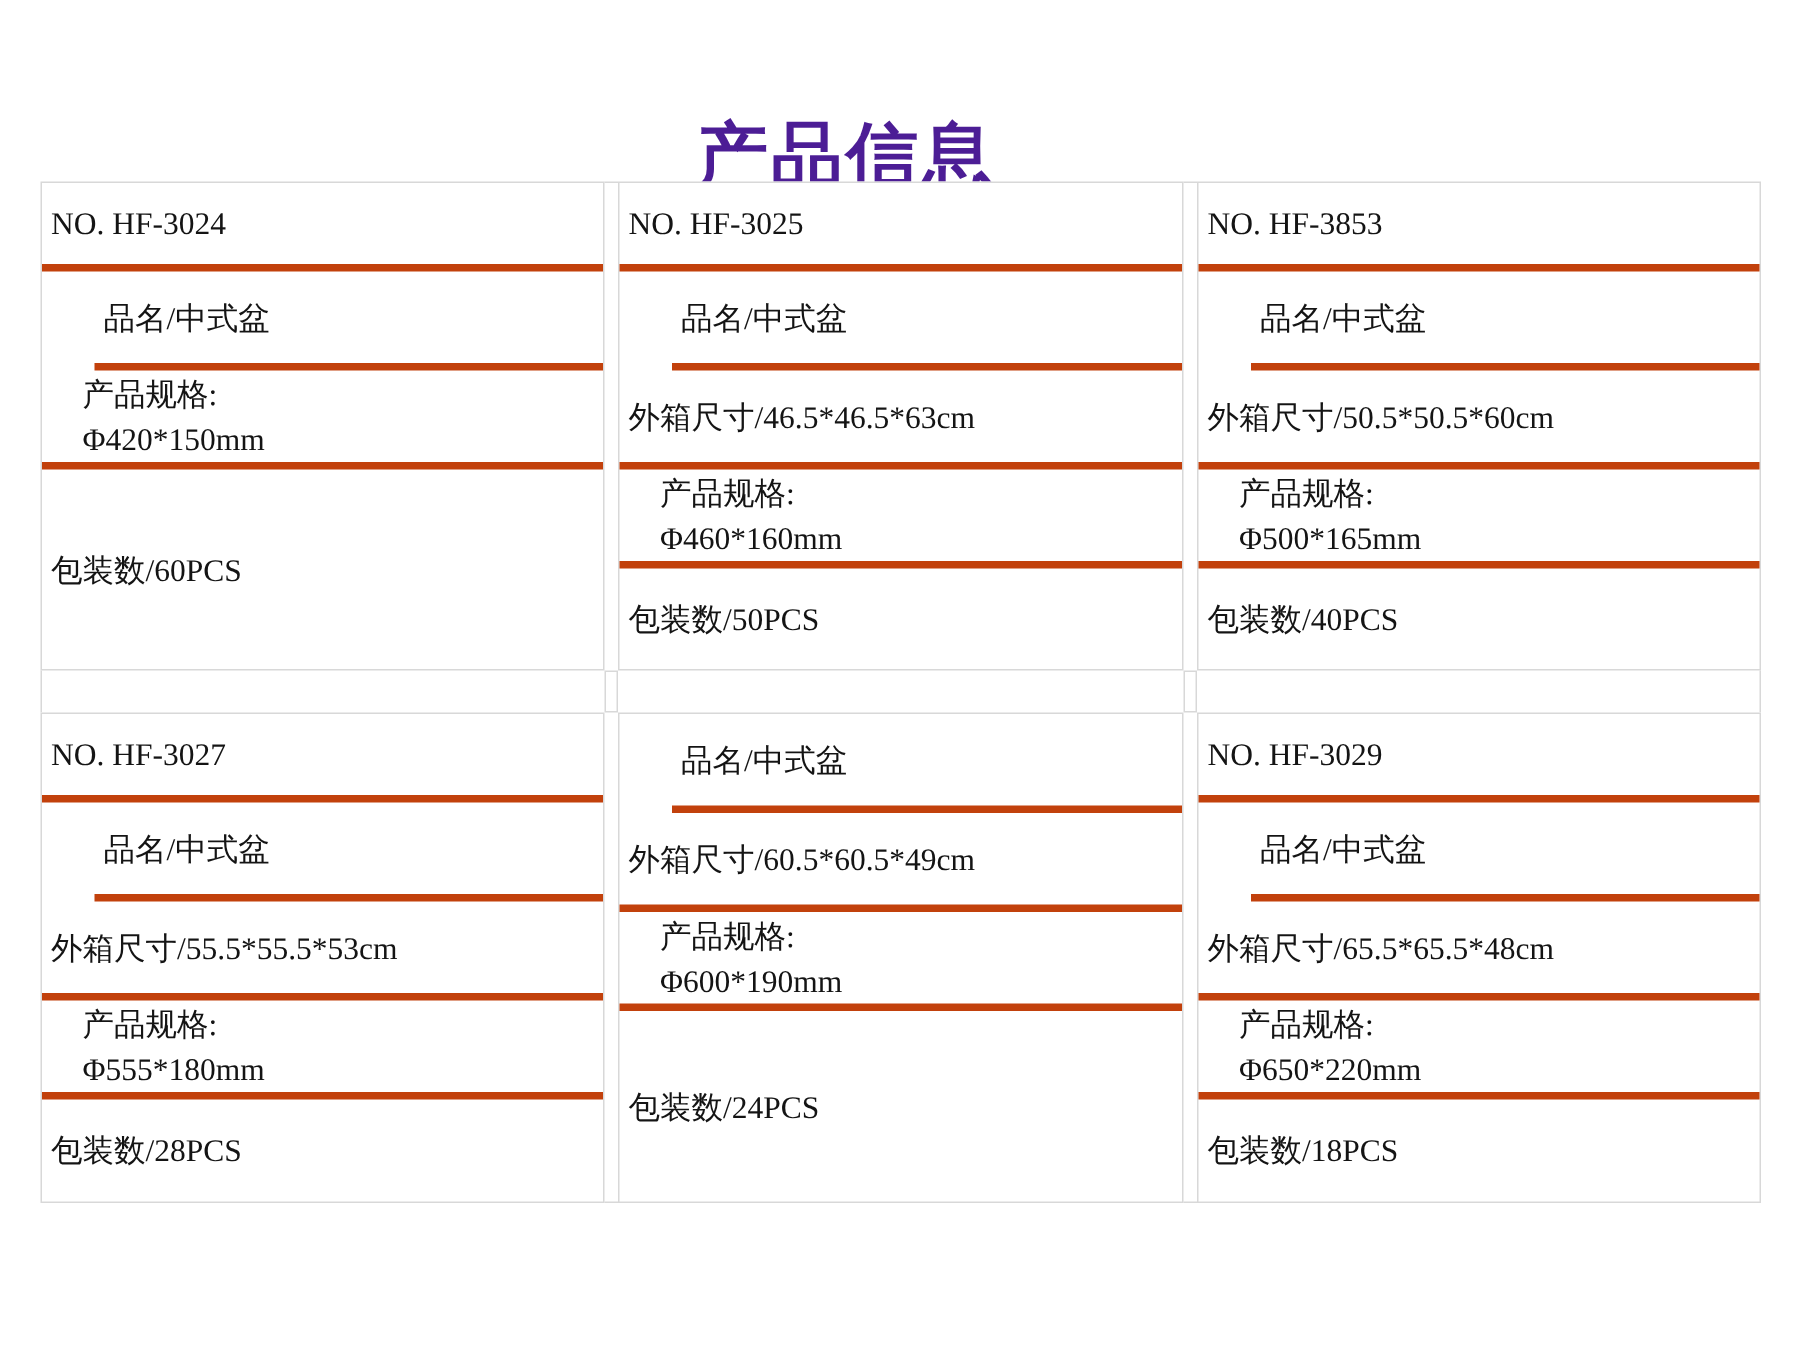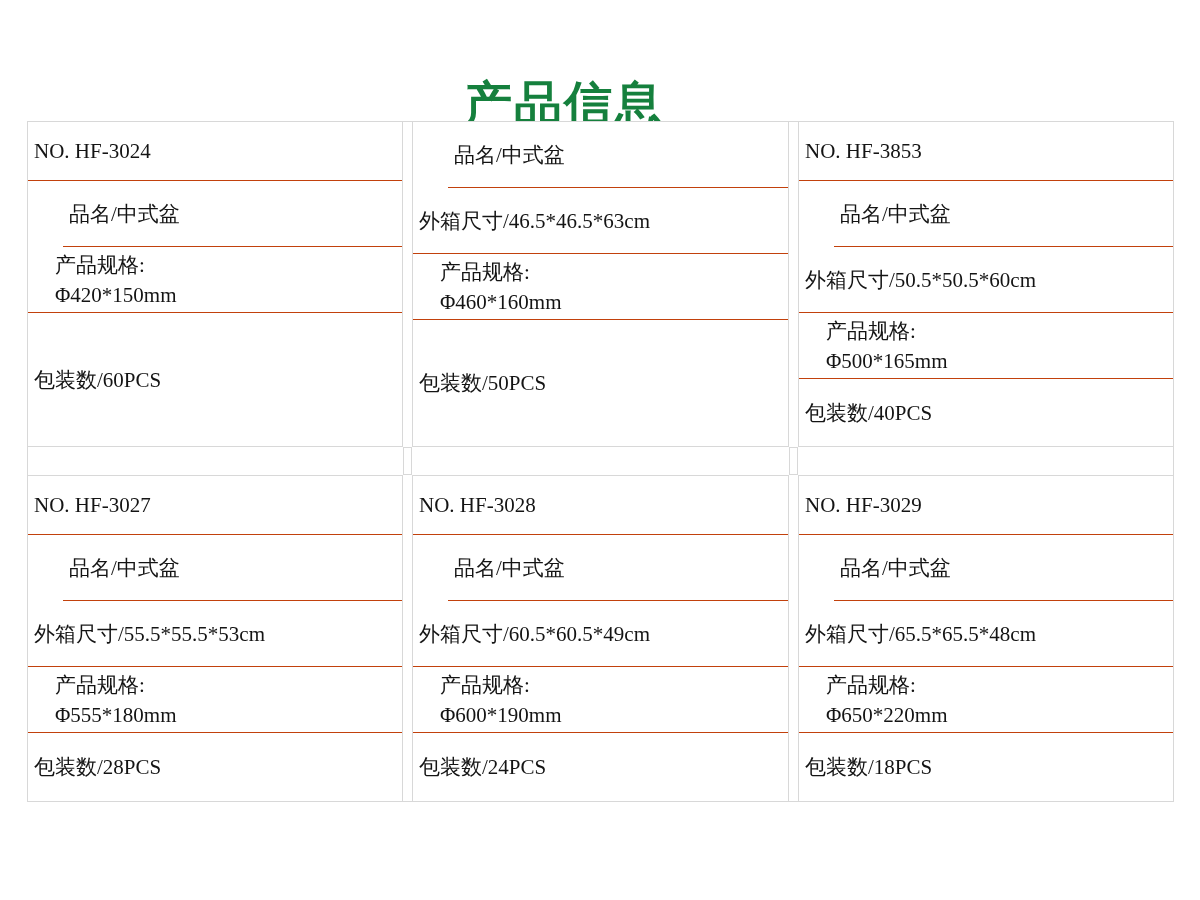--- a/index.html
+++ b/index.html
@@ -13,21 +13,21 @@
   }
   .page-title{
     position:absolute;
     top:40px;left:0;
     width:1128px;
     text-align:center;
     font-family:"DejaVu Sans","Liberation Sans",sans-serif;
     font-weight:700;
     font-size:48px;
     letter-spacing:2px;
-    color:#15803d;
+    color:#4c1d95;
   }
   .product-grid{
     position:absolute;
     left:27px;top:121px;
     display:grid;
     grid-template-columns:376px 9px 377px 9px 376px;
     grid-template-rows:326px 28px 327px;
   }
   .card{
     box-sizing:border-box;
@@ -35,21 +35,21 @@
     background:#ffffff;
     display:flex;
     flex-direction:column;
   }
   .row{
     box-sizing:border-box;
     display:flex;
     align-items:center;
     padding-left:6px;
     font-size:21px;
-    border-bottom:1px solid #c2410c;
+    border-bottom:5px solid #c2410c;
     white-space:nowrap;
   }
   .row-no{height:59px;}
   .row-name{height:66px;margin-left:35px;}
   .row-box{height:66px;}
   .row-spec{height:66px;}
   .row-pack{flex:1;border-bottom:none;}
   .spec-lines{line-height:30px;margin-left:21px;}
   .gap{box-sizing:border-box;}
   .gap-top{border-top:1px solid #d8d8d8;}
@@ -72,20 +72,21 @@
     <div class="row row-spec">
       <div class="spec-lines">
         <div>产品规格:</div>
         <div>Φ420*150mm</div>
       </div>
     </div>
     <div class="row row-pack">包装数/60PCS</div>
   </div>
   <div class="gap gap-top"></div>
   <div class="card">
+    <div class="row row-no">NO. HF-3025</div>
     <div class="row row-name">品名/中式盆</div>
     <div class="row row-box">外箱尺寸/46.5*46.5*63cm</div>
     <div class="row row-spec">
       <div class="spec-lines">
         <div>产品规格:</div>
         <div>Φ460*160mm</div>
       </div>
     </div>
     <div class="row row-pack">包装数/50PCS</div>
   </div>
@@ -116,21 +117,20 @@
     <div class="row row-spec">
       <div class="spec-lines">
         <div>产品规格:</div>
         <div>Φ555*180mm</div>
       </div>
     </div>
     <div class="row row-pack">包装数/28PCS</div>
   </div>
   <div class="gap gap-bottom"></div>
   <div class="card">
-    <div class="row row-no">NO. HF-3028</div>
     <div class="row row-name">品名/中式盆</div>
     <div class="row row-box">外箱尺寸/60.5*60.5*49cm</div>
     <div class="row row-spec">
       <div class="spec-lines">
         <div>产品规格:</div>
         <div>Φ600*190mm</div>
       </div>
     </div>
     <div class="row row-pack">包装数/24PCS</div>
   </div>

